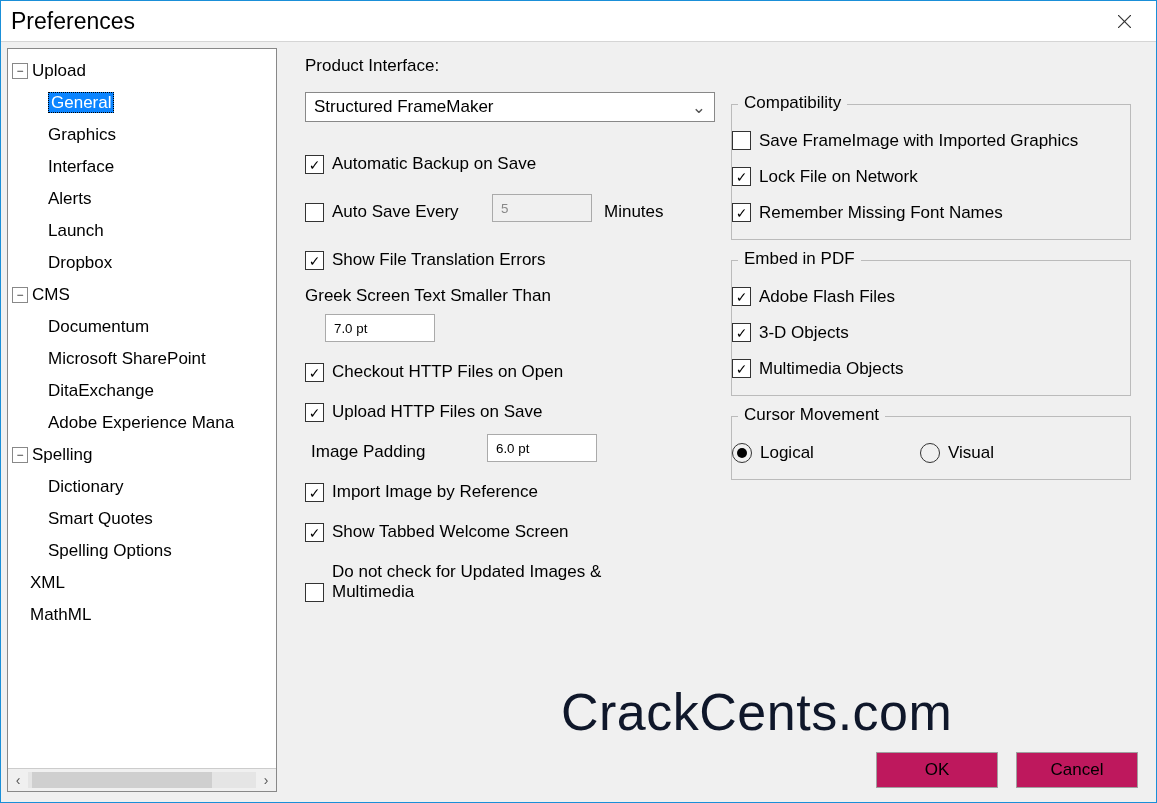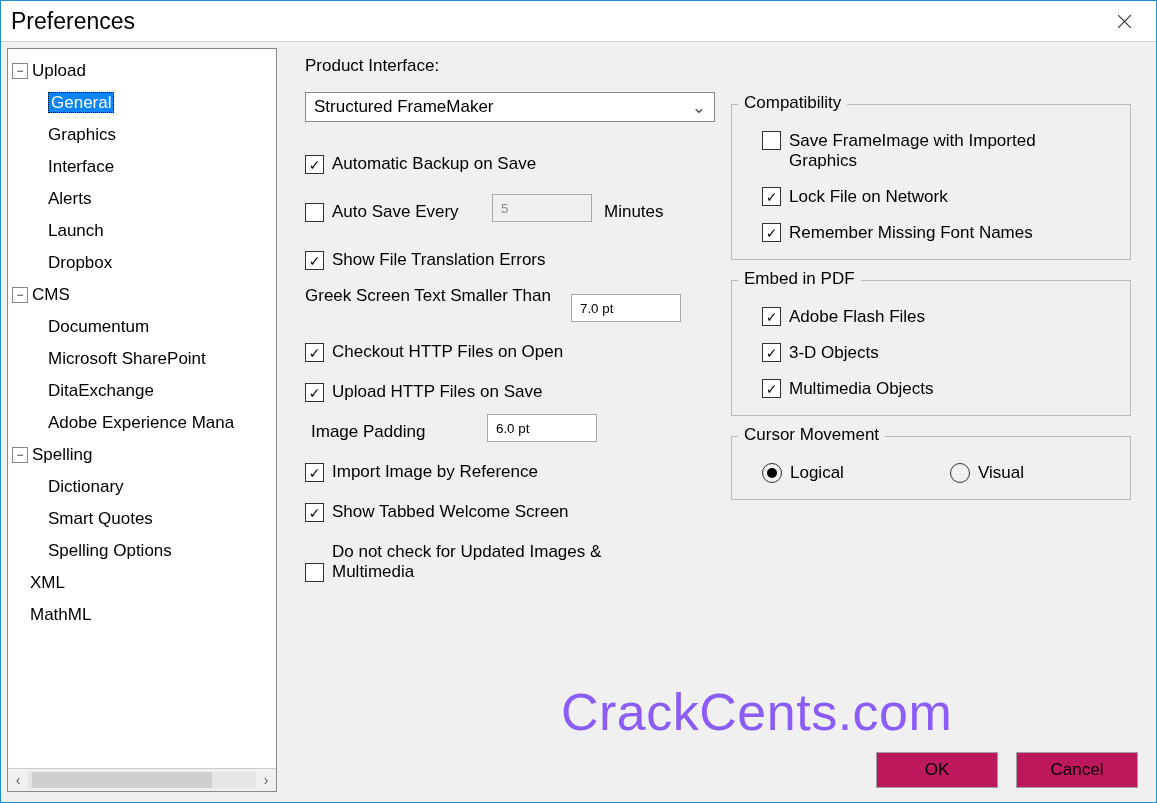--- a/index.html
+++ b/index.html
@@ -24,27 +24,27 @@
   .label{display:block;margin-bottom:16px}
   .dropdown{width:392px;height:28px;border:1px solid #888;background:#fff;display:flex;align-items:center;padding:0 8px;justify-content:space-between;cursor:pointer}
   .dropdown .chev{color:#555}
   .row{display:flex;align-items:flex-end;margin-top:20px}
   .row.tight{margin-top:12px}
   .chk{width:17px;height:17px;border:1px solid #333;background:#fff;margin-right:8px;display:inline-flex;align-items:center;justify-content:center;flex:0 0 17px;cursor:pointer}
   .chk.checked::after{content:"\2713";font-size:14px;line-height:1;color:#000}
   .txt{border:1px solid #aaa;background:#fff;height:28px;padding:0 8px;box-sizing:border-box}
   .txt.disabled{background:#f0f0f0;color:#888}
   .right-col{position:absolute;left:730px;top:62px;width:400px}
-  .fieldset{border:1px solid #bbb;padding:10px 30px 16px;margin-bottom:20px;position:relative}
+  .fieldset{border:1px solid #bbb;padding:10px 0 16px;margin-bottom:20px;position:relative}
   .fieldset .legend{position:absolute;top:-12px;left:6px;background:#f0f0f0;padding:0 6px}
   .frow{display:flex;align-items:flex-start;margin-top:16px}
   .frow:first-child{margin-top:8px}
   .radio{width:18px;height:18px;border:1px solid #333;border-radius:50%;margin-right:8px;display:inline-flex;align-items:center;justify-content:center;cursor:pointer;flex:0 0 18px}
   .radio.checked::after{content:"";width:10px;height:10px;border-radius:50%;background:#000}
-  .watermark{position:absolute;left:560px;top:640px;font-size:52px;font-weight:400;color:#8b5cf6;letter-spacing:0.5px;white-space:nowrap;pointer-events:none}
+  .watermark{position:absolute;left:560px;top:640px;font-size:52px;font-weight:400;color:#0f172a;letter-spacing:0.5px;white-space:nowrap;pointer-events:none}
   .button-bar{position:absolute;right:18px;bottom:14px;display:flex;gap:18px}
   .btn{width:120px;height:34px;border:1px solid #a0a0a0;background:#be185d;cursor:pointer;display:flex;align-items:center;justify-content:center}
 </style>
 </head>
 <body>
 
 <div class="window">
 
   <div class="titlebar">
     <span class="title">Preferences</span>
@@ -125,21 +125,21 @@
         <span style="width:160px">Auto Save Every</span>
         <input class="txt disabled" style="width: 100px;" value="5">
         <span style="margin-left:12px">Minutes</span>
       </div>
 
       <div class="row" style="margin-top:28px">
         <span class="chk checked"></span>
         <span>Show File Translation Errors</span>
       </div>
 
-      <div class="row tight" style="margin-top:16px;flex-direction:row;align-items:flex-start">
+      <div class="row tight" style="margin-top:16px;flex-direction:column;align-items:flex-start">
         <span>Greek Screen Text Smaller Than</span>
         <input class="txt" style="width: 110px; margin-top: 8px; margin-left: 20px;" value="7.0 pt">
       </div>
 
       <div class="row">
         <span class="chk checked"></span>
         <span>Checkout HTTP Files on Open</span>
       </div>
 
       <div class="row">

